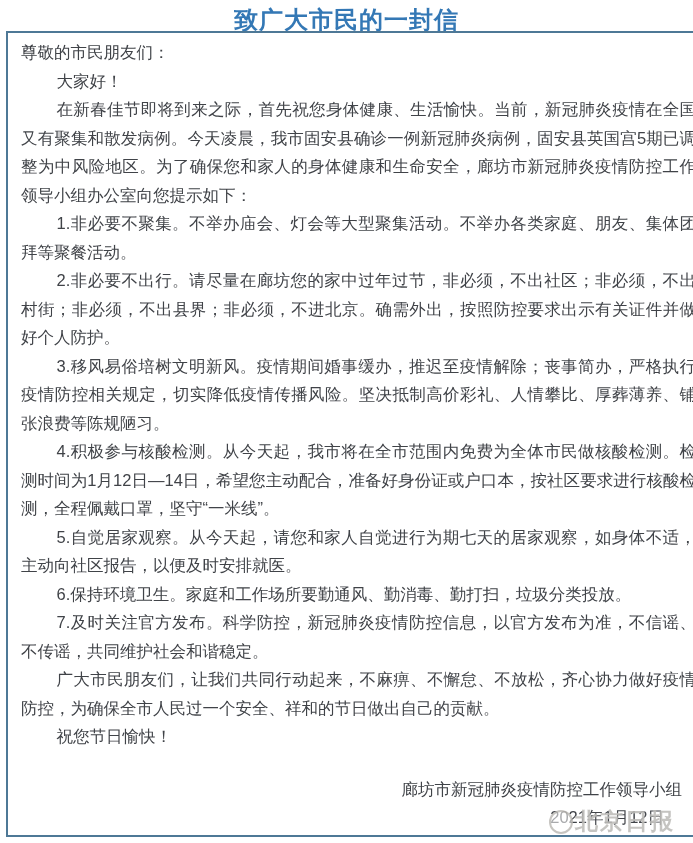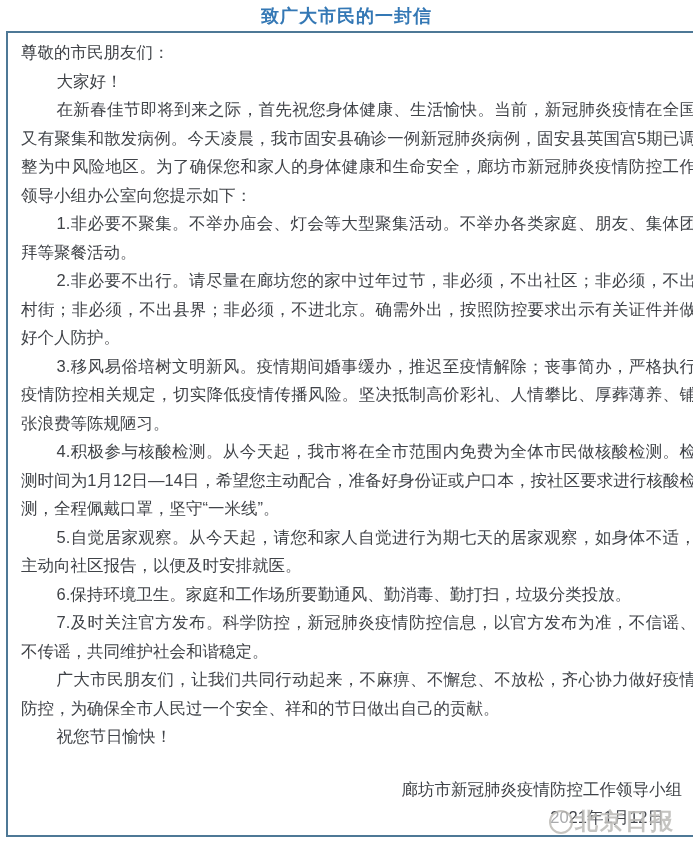--- a/index.html
+++ b/index.html
@@ -14,21 +14,21 @@
     background: #ffffff;
     font-family: "Liberation Sans", "DejaVu Sans", sans-serif;
     overflow: hidden;
   }
   .page-title {
     position: absolute;
     top: 4px;
     left: 0;
     width: 100%;
     text-align: center;
-    font-size: 18px;
+    font-size: 24px;
     font-weight: bold;
     color: #3478b5;
     letter-spacing: 1px;
   }
   .letter-box {
     position: absolute;
     left: 6px;
     top: 31px;
     width: 675px;
     height: 797px;

